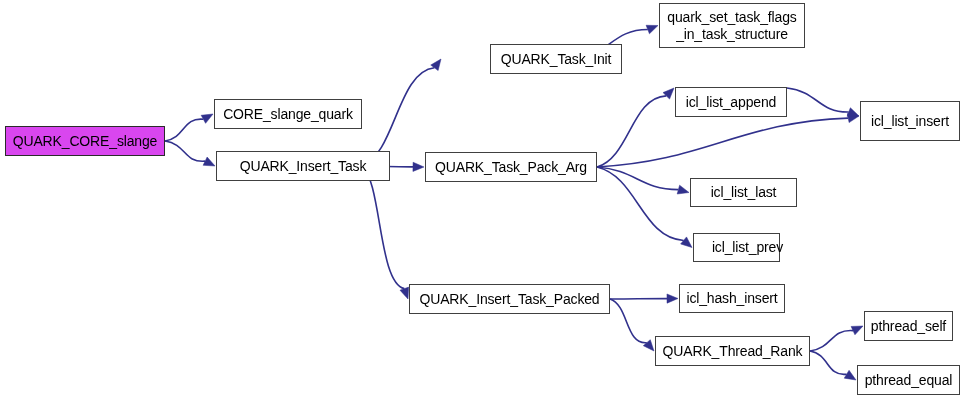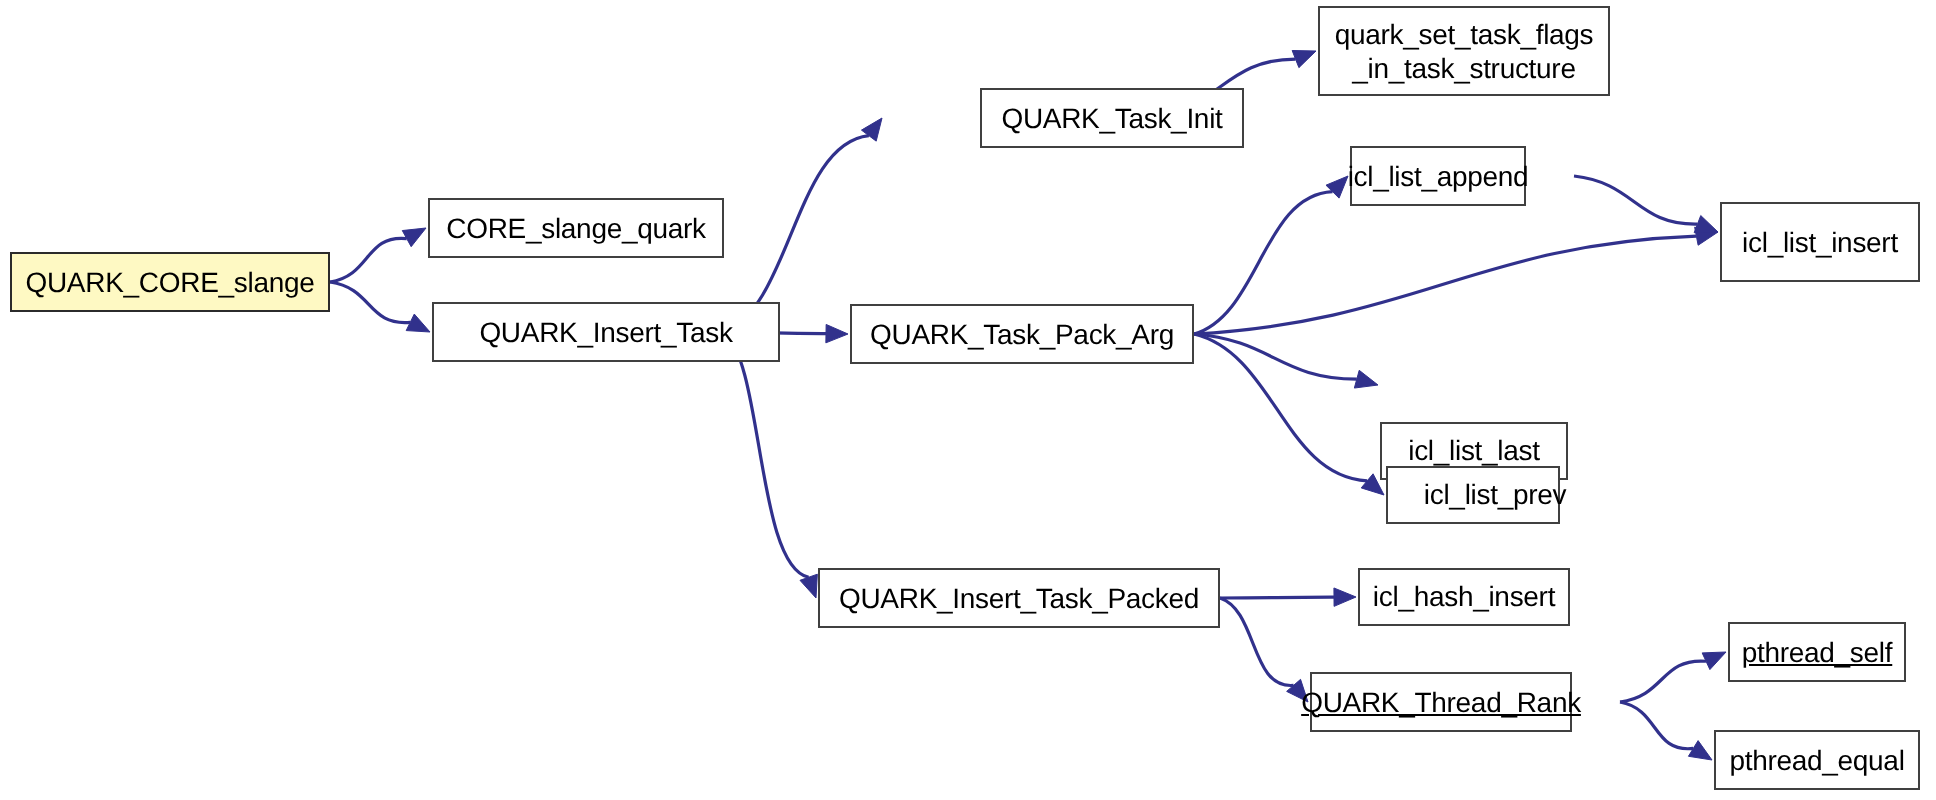--- a/index.html
+++ b/index.html
@@ -45,21 +45,21 @@
     justify-content: center;
     text-align: center;
     font-family: "Liberation Sans", sans-serif;
     font-size: 14px;
     line-height: 17px;
     letter-spacing: -0.15px;
     white-space: pre-line;
     z-index: 2;
   }
   .gnode.root {
-    background: #fef9c3;
+    background: #d946ef;
     border-color: #2b2b2b;
   }
 </style>
 </head>
 <body>
 
 <div id="callgraph-canvas">
   <svg id="graph-svg" viewBox="0 0 968 400" xmlns="http://www.w3.org/2000/svg">
       <path d="M 165 141 C 185.57999999999998 137.76, 182.42000000000002 117.24, 203.3657791771924 119.30865229011849" class="edge-path"></path>
       <polygon points="213,114 205.5857610439692,123.33750827056531 201.1457973104156,115.27979630967167" class="edge-head"></polygon>
@@ -93,23 +93,23 @@
       <polygon points="856,380 844.2231101547892,378.1385850613658 849.054097563618,370.30905374360884" class="edge-head"></polygon>
     </svg>
   <div id="node-layer">
       <div class="gnode root" style="left: 5px; top: 126px; width: 160px; height: 30px;">QUARK_CORE_slange</div>
       <div class="gnode" style="left: 214px; top: 99px; width: 148px; height: 30px;">CORE_slange_quark</div>
       <div class="gnode" style="left: 216px; top: 151px; width: 174px; height: 30px;">QUARK_Insert_Task</div>
       <div class="gnode" style="left: 442px; top: 44px; width: 132px; height: 30px; margin-left: 48px;">QUARK_Task_Init</div>
       <div class="gnode" style="left: 659px; top: 3px; width: 146px; height: 45px;">quark_set_task_flags
 _in_task_structure</div>
       <div class="gnode" style="left: 425px; top: 152px; width: 172px; height: 30px;">QUARK_Task_Pack_Arg</div>
-      <div class="gnode" style="left: 675px; top: 73px; width: 88px; height: 30px;">icl_list_append</div>
+      <div class="gnode" style="left: 675px; top: 87px; width: 112px; height: 30px;">icl_list_append</div>
       <div class="gnode" style="left: 860px; top: 101px; width: 100px; height: 40px;">icl_list_insert</div>
-      <div class="gnode" style="left: 690px; top: 178px; width: 94px; height: 29px; margin-top: 33px;">icl_list_last</div>
+      <div class="gnode" style="left: 690px; top: 178px; width: 107px; height: 29px;">icl_list_last</div>
       <div class="gnode" style="left: 693px; top: 233px; width: 87px; height: 29px; padding-left: 22px;">icl_list_prev</div>
       <div class="gnode" style="left: 409px; top: 284px; width: 201px; height: 30px;">QUARK_Insert_Task_Packed</div>
       <div class="gnode" style="left: 679px; top: 284px; width: 106px; height: 29px;">icl_hash_insert</div>
-      <div class="gnode" style="left: 655px; top: 336px; width: 131px; height: 30px; text-decoration: underline;">QUARK_Thread_Rank</div>
-      <div class="gnode" style="left: 864px; top: 311px; width: 89px; height: 30px; text-decoration: underline;">pthread_self</div>
+      <div class="gnode" style="left: 655px; top: 336px; width: 155px; height: 30px;">QUARK_Thread_Rank</div>
+      <div class="gnode" style="left: 864px; top: 311px; width: 89px; height: 30px;">pthread_self</div>
       <div class="gnode" style="left: 857px; top: 365px; width: 103px; height: 30px;">pthread_equal</div>
     </div>
 </div>
 
 </body></html>

